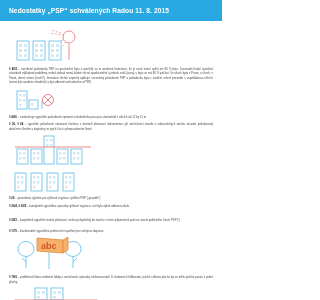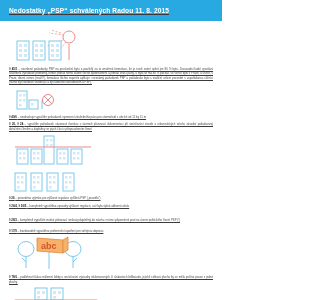--- a/index.html
+++ b/index.html
@@ -4,21 +4,21 @@
 <title>Nedostatky PSP</title>
 <style>
   html,body{margin:0;padding:0;}
   body{
     width:222px;height:300px;overflow:hidden;
     background:#ffffff;
     font-family:"Liberation Sans","DejaVu Sans",sans-serif;
     color:#3a3a3a;
     -webkit-font-smoothing:antialiased;
   }
-  .page{position:relative;width:222px;height:260px;box-sizing:border-box;text-decoration:underline;}
+  .page{position:relative;width:222px;height:260px;box-sizing:border-box;}
 
   
   .header{
     height:21px;
     background:#29a9e1;
     display:flex;align-items:center;
     padding:0 9px;
     box-sizing:border-box;
   }
   .header-title{

